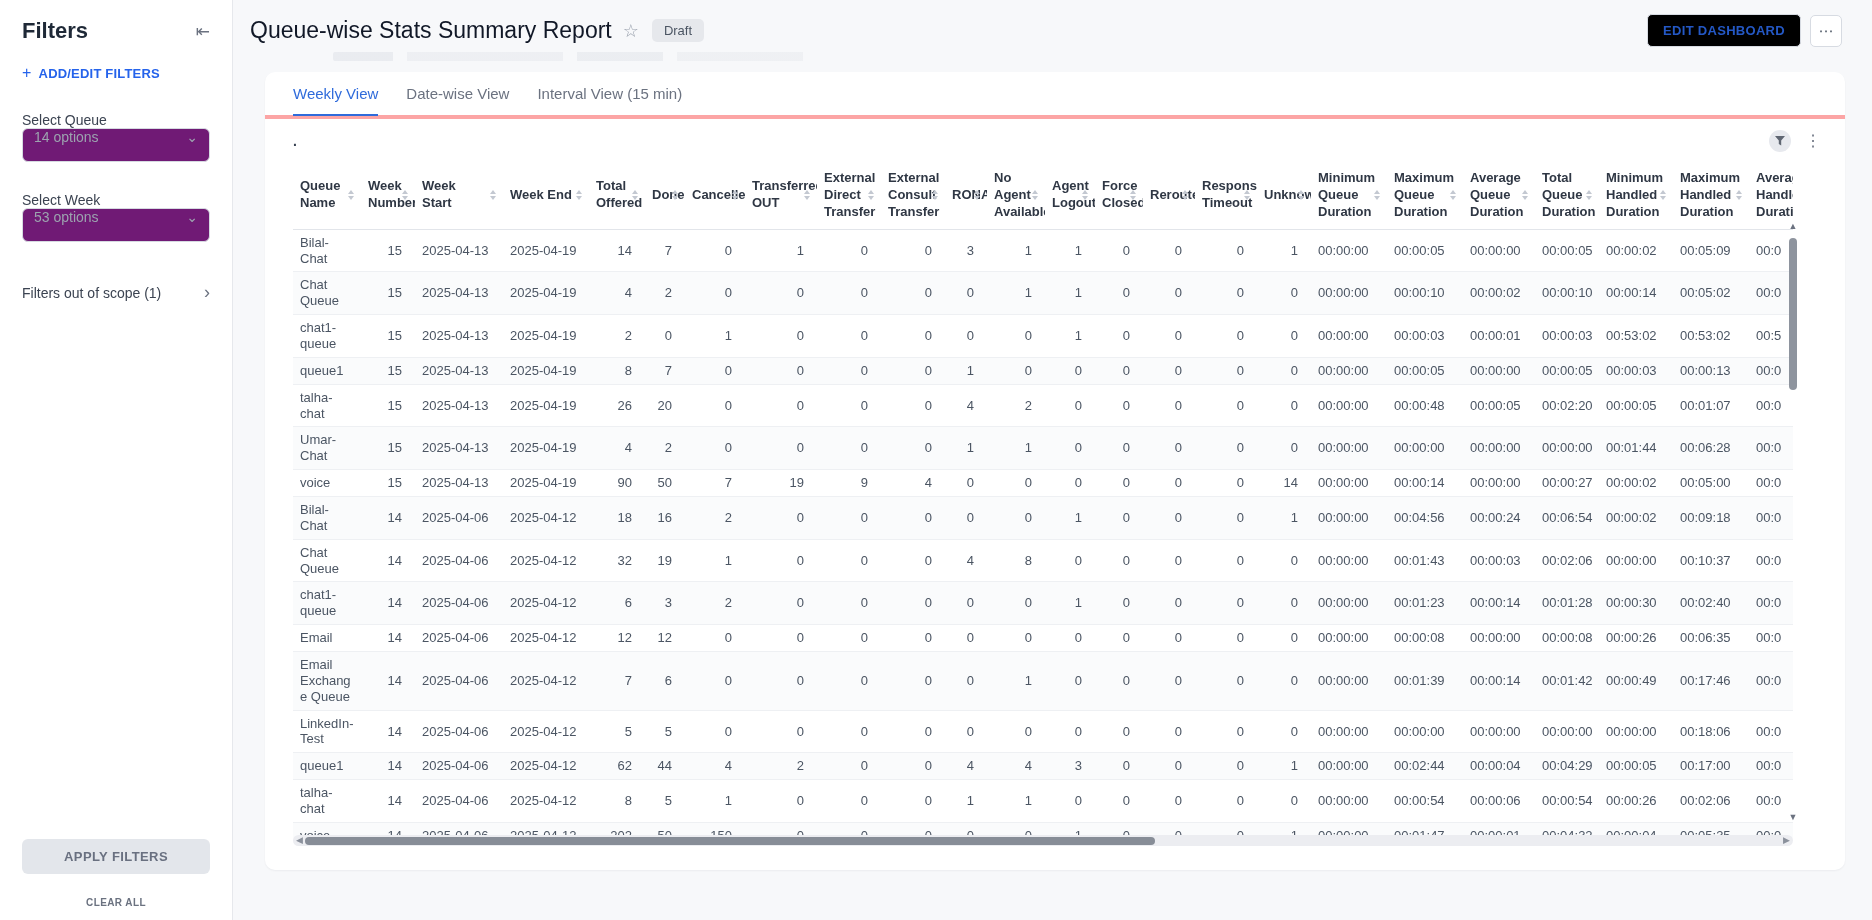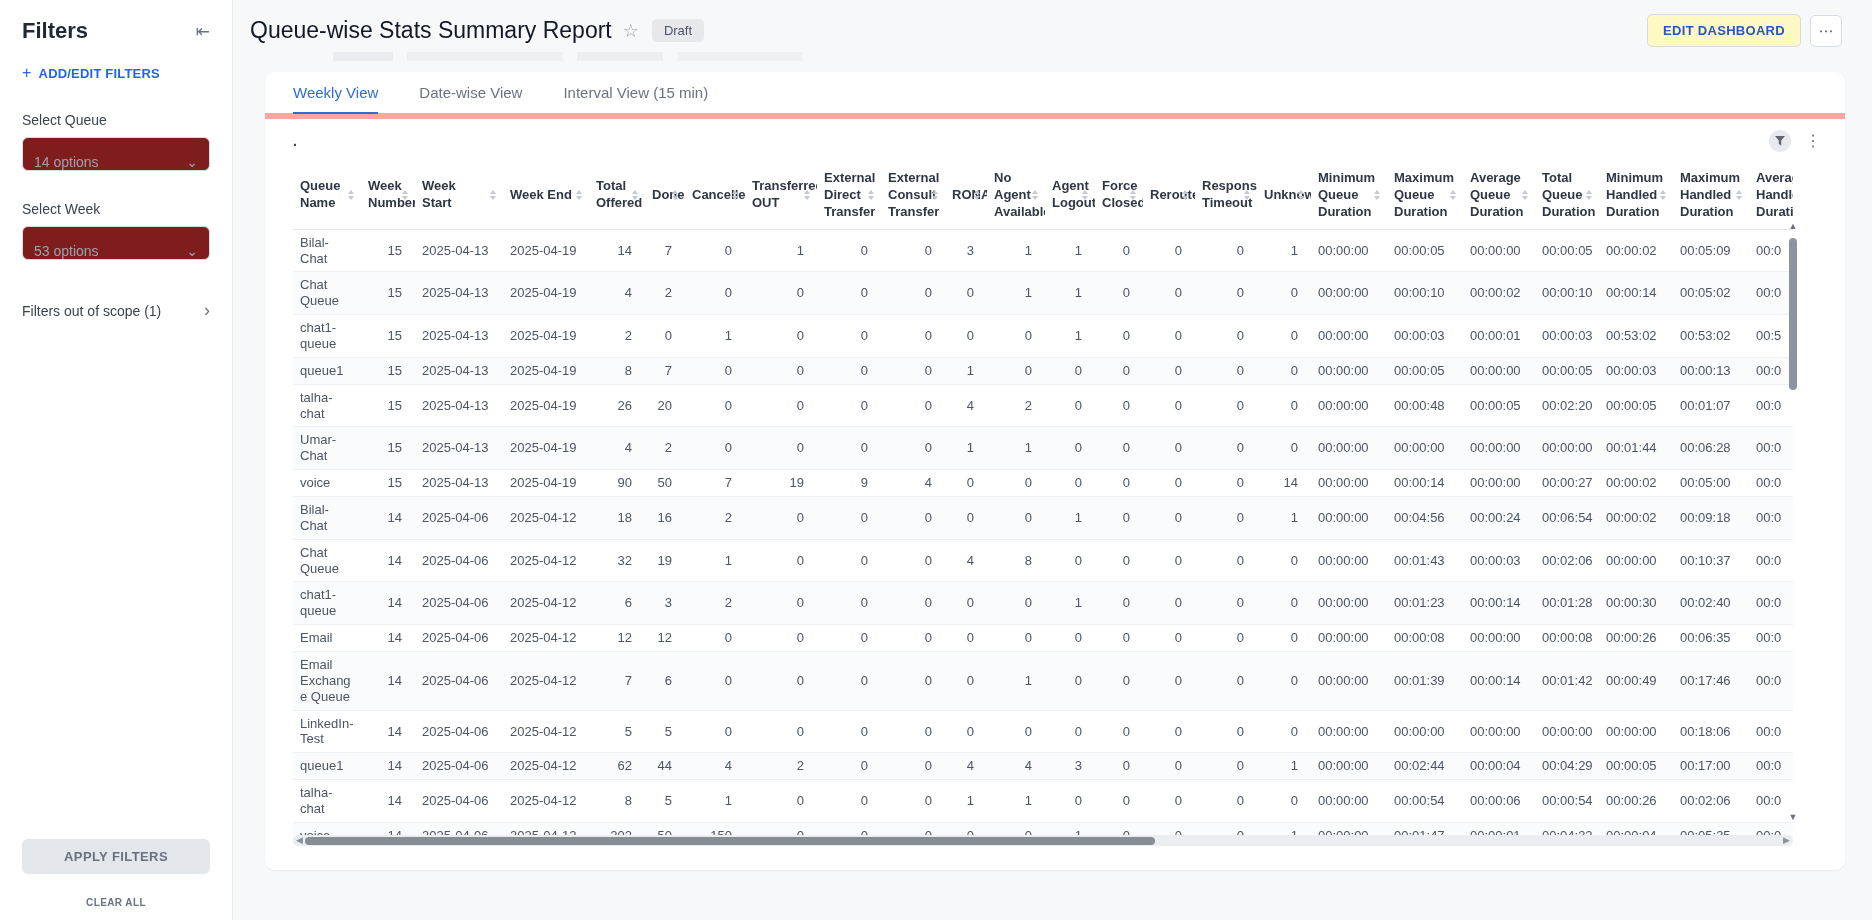--- a/index.html
+++ b/index.html
@@ -7,42 +7,42 @@
   body { display:flex; background:#f7f8fa; font-family:"Liberation Sans", sans-serif; color:#374151; }
 
   
   .sidebar { width:233px; min-width:233px; background:#fff; border-right:1px solid #e6e8ec; position:relative; padding:18px 22px; }
   .sidebar-header { display:flex; justify-content:space-between; align-items:center; }
   .filters-title { font-size:22px; font-weight:700; color:#1f2937; }
   .collapse-icon { color:#6b7280; font-size:17px; cursor:pointer; }
   .add-filters { color:#2563eb; font-size:13px; font-weight:700; margin-top:20px; display:flex; align-items:center; gap:7px; cursor:pointer; letter-spacing:.2px; }
   .add-filters .plus { font-size:16px; font-weight:400; }
   .field-label { margin-top:30px; font-size:14px; color:#3b4351; }
-  .select-box { margin-top:9px; height:34px; border:1px solid #d6dae1; border-radius:6px; background:#7f1d1d; display:flex; align-items:flex-end; justify-content:space-between; padding:0 11px; color:#9ca3af; font-size:14px; cursor:pointer; }
+  .select-box { height:34px; border:1px solid #d6dae1; border-radius:6px; background:#701a75; display:flex; align-items:flex-start; justify-content:space-between; padding:0 11px; color:#9ca3af; font-size:14px; cursor:pointer; }
   .select-box .chev { color:#9ca3af; font-size:14px; }
   .out-of-scope { margin-top:40px; display:flex; justify-content:space-between; align-items:center; font-size:14px; color:#3b4351; cursor:pointer; }
   .out-of-scope .chev { color:#6b7280; font-size:18px; }
   .apply-btn { position:absolute; bottom:46px; left:22px; right:22px; height:35px; background:#e3e6eb; color:#697080; border:none; border-radius:6px; font-family:inherit; font-size:13px; font-weight:700; letter-spacing:.4px; cursor:pointer; }
   .clear-btn { position:absolute; bottom:12px; left:0; right:0; text-align:center; color:#6b7280; font-size:10px; font-weight:700; letter-spacing:.4px; cursor:pointer; }
 
   
   .main { flex:1; position:relative; padding-top:14px; overflow:hidden; }
   .main-header { display:flex; align-items:center; padding:0 30px 0 17px; }
   .page-title { font-size:23px; font-weight:400; color:#111827; }
   .star { margin-left:11px; color:#9ca3af; font-size:18px; cursor:pointer; }
   .draft-badge { margin-left:13px; background:#e6e8ec; color:#4b5563; font-size:13px; padding:4px 12px; border-radius:5px; }
   .header-actions { margin-left:auto; display:flex; gap:9px; align-items:center; }
-  .edit-btn { background:#fef9c3; border:1px solid #d7dbe2; color:#2458c5; font-family:inherit; font-size:13px; font-weight:700; letter-spacing:.3px; padding:8px 15px; border-radius:5px; cursor:pointer;text-align:center; }
+  .edit-btn { background:#000000; border:1px solid #d7dbe2; color:#2458c5; font-family:inherit; font-size:13px; font-weight:700; letter-spacing:.3px; padding:8px 15px; border-radius:5px; cursor:pointer;text-align:center; }
   .more-btn { background:#fff; border:1px solid #d7dbe2; border-radius:5px; width:32px; height:32px; color:#4b5563; font-size:15px; cursor:pointer; display:flex; align-items:center; justify-content:center; }
   .desc-remnant { height:9px; margin:5px 0 0 100px; width:520px; opacity:.55; border-radius:2px;
     background:linear-gradient(90deg,#dfe2e8 0 60px, transparent 60px 74px, #e6e8ed 74px 230px, transparent 230px 244px, #e2e5ea 244px 330px, transparent 330px 344px, #e8eaee 344px 470px, transparent 470px); }
 
   
   .card { margin:11px 27px 0 32px; background:#fff; border-radius:10px; height:798px; position:relative; box-shadow:0 1px 2px rgba(16,24,40,.05); overflow:hidden; }
-  .tabs { display:flex; gap:41px; padding:0 28px; border-bottom:6px solid #fca5a5; height:47px; }
+  .tabs { display:flex; gap:28px; padding:0 28px; border-bottom:4px solid #fca5a5; height:47px; }
   .tab { display:flex; align-items:center; font-size:15px; color:#6b7280; border-bottom:2px solid transparent; cursor:pointer; margin-bottom:-1px; }
   .tab.active { color:#2f6bdb; border-color:#2f6bdb; }
   .toolbar { height:43px; display:flex; align-items:center; padding:0 24px 0 28px; }
   .toolbar-dot { color:#374151; font-size:14px; font-weight:700; }
   .toolbar-right { margin-left:auto; display:flex; align-items:center; gap:14px; }
   .filter-circle { width:22px; height:22px; border-radius:50%; background:#e7e9ee; display:flex; align-items:center; justify-content:center; cursor:pointer; }
   .kebab { color:#6b7280; font-size:16px; cursor:pointer; }
 
   
   .table-area { position:relative; margin:0 0 0 28px; width:1500px; height:676px; overflow:hidden; }

